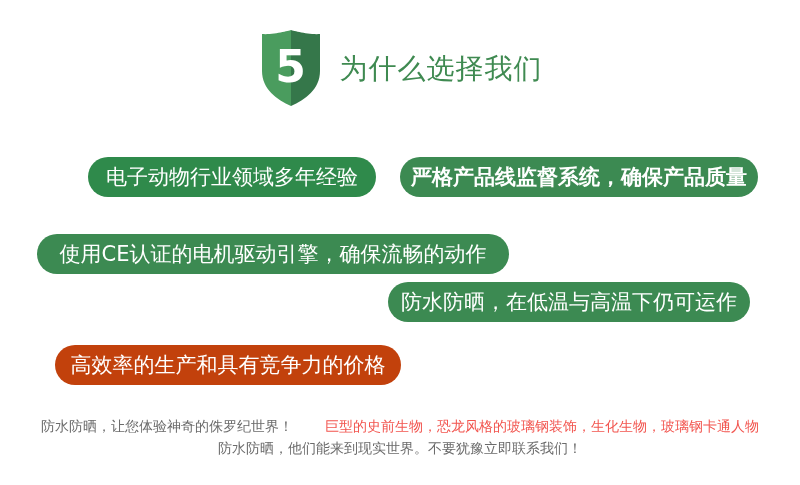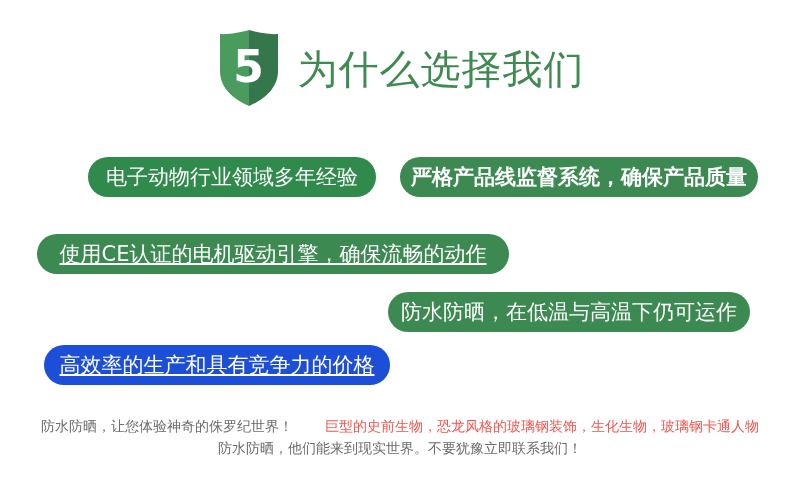--- a/index.html
+++ b/index.html
@@ -46,21 +46,21 @@
     justify-content: center;
     color: #ffffff;
     font-size: 44px;
     font-weight: bold;
     line-height: 1;
     letter-spacing: 0;
     font-family: "DejaVu Sans", "Liberation Sans", sans-serif;
   }
   .header-title {
     color: #3f8a51;
-    font-size: 40px;
+    font-size: 28px;
     line-height: 1;
     letter-spacing: 1px;
     white-space: nowrap;
     font-family: "DejaVu Sans", "Liberation Sans", sans-serif;
   }
 
   
   .pill {
     position: absolute;
     display: flex;
@@ -71,23 +71,23 @@
     color: #ffffff;
     font-size: 21px;
     line-height: 1;
     white-space: nowrap;
     padding: 16px 18px;
     height: 40px;
     font-family: "DejaVu Sans", "Liberation Sans", sans-serif;
   }
   .pill-1 { left: 88px;  top: 157px; background: #2f8a4b; }
   .pill-2 { left: 400px; top: 157px; width: 358px; background: #3c8a52; font-weight: bold; }
-  .pill-3 { left: 37px;  top: 234px; width: 472px; background: #3c8a52; text-decoration: underline; }
-  .pill-4 { left: 388px; top: 292px; width: 362px; background: #3c8a52; }
-  .pill-5 { left: 44px;  top: 345px; width: 346px; background: #1d4ed8; text-decoration: underline; }
+  .pill-3 { left: 37px;  top: 234px; width: 472px; background: #3c8a52; }
+  .pill-4 { left: 388px; top: 282px; width: 362px; background: #3c8a52; }
+  .pill-5 { left: 55px;  top: 345px; width: 346px; background: #c2410c; }
 
   
   .footer {
     position: absolute;
     left: 0;
     top: 415px;
     width: 800px;
     text-align: center;
     font-size: 14px;
     line-height: 22px;

